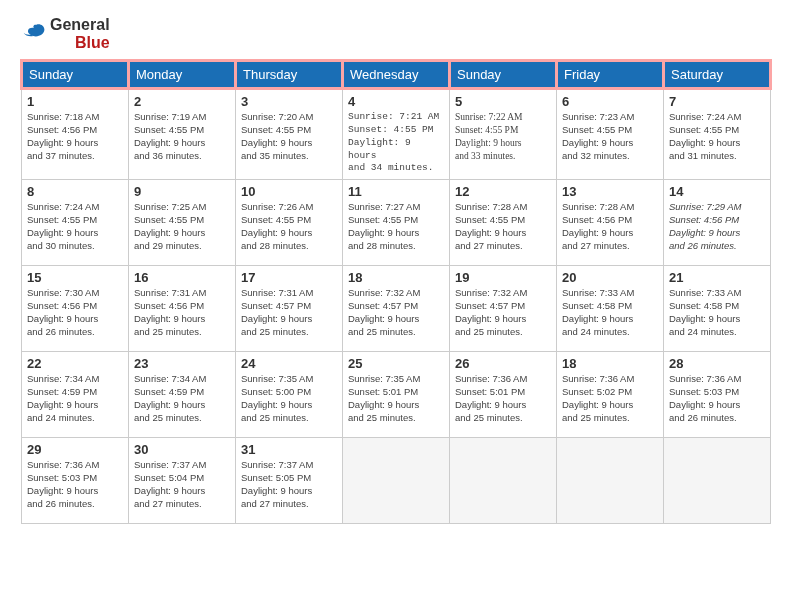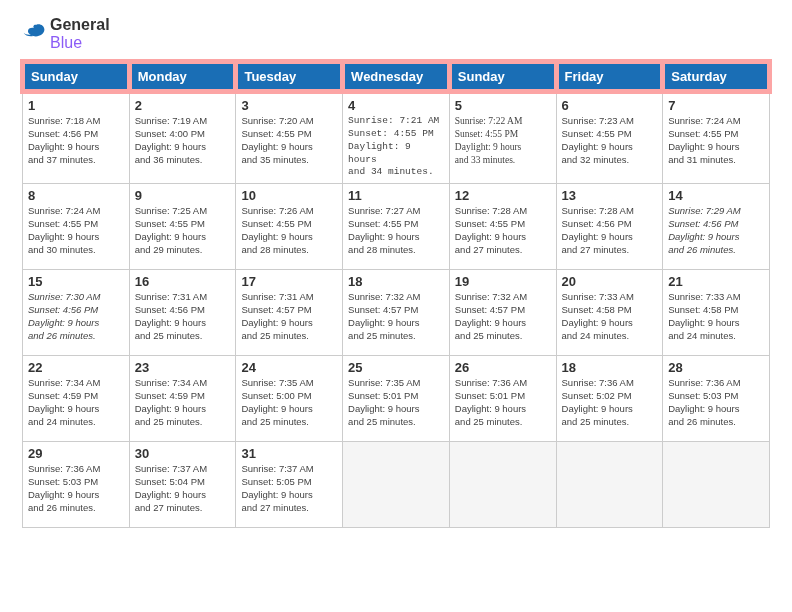--- a/index.html
+++ b/index.html
@@ -46,22 +46,22 @@
       width: 100%;
       border-collapse: collapse;
       table-layout: fixed;
     }
     .calendar th {
       background: #1a6eb5;
       color: #fff;
       text-align: left;
       padding: 5px 6px;
       font-size: 13px;
-      font-weight: bold;
-      border: 5px solid #fca5a5;
+      font-weight: normal;
+      border: 3px solid #fca5a5;
     }
     .calendar td {
       border: 1px solid #ccc;
       vertical-align: top;
       padding: 4px 5px;
       font-size: 10px;
       color: #333;
       height: 86px;
       background: #fff;
     }
@@ -87,51 +87,51 @@
   <div class="header">
     <div class="logo">
       <div>
         <svg class="logo-bird" viewBox="0 0 30 22" xmlns="http://www.w3.org/2000/svg">
           <path d="M18 2 C22 0 28 3 28 8 C28 14 20 18 14 16 C10 15 6 12 8 8 C9 6 12 5 15 6 C13 4 15 1 18 2Z" fill="#1a6eb5"></path>
           <path d="M14 16 C10 17 4 16 2 12 C4 14 8 15 12 14Z" fill="#1a6eb5"></path>
         </svg>
       </div>
       <div style="margin-left:4px;">
         <div style="font-size:16px;font-weight:bold;color:#333;line-height:1.1;">General</div>
-        <div style="font-size:16px;font-weight:normal;color:#8b5cf6;line-height:1.1;">Blue</div>
+        <div style="font-size:16px;font-weight:bold;color:#b91c1c;line-height:1.1;text-align:right;">Blue</div>
       </div>
     </div>
   </div>
 
   <table class="calendar">
     <thead>
       <tr>
 
       <th>Sunday</th>
           <th>Monday</th>
-          <th>Tuesday</th>
+          <th>Thursday</th>
           <th>Wednesday</th>
           <th>Sunday</th>
           <th>Friday</th>
           <th>Saturday</th>
         </tr>
     </thead>
     <tbody id="calendar-body">
     <tr>
           <td>
             <div class="day-num">1</div>
             <div class="day-info" style="white-space: pre-line;">Sunrise: 7:18 AM
 Sunset: 4:56 PM
 Daylight: 9 hours
 and 37 minutes.</div>
           </td>
           <td>
             <div class="day-num">2</div>
             <div class="day-info" style="white-space: pre-line;">Sunrise: 7:19 AM
-Sunset: 4:00 PM
+Sunset: 4:55 PM
 Daylight: 9 hours
 and 36 minutes.</div>
           </td>
           <td>
             <div class="day-num">3</div>
             <div class="day-info" style="white-space: pre-line;">Sunrise: 7:20 AM
 Sunset: 4:55 PM
 Daylight: 9 hours
 and 35 minutes.</div>
           </td>
@@ -211,21 +211,21 @@
             <div class="day-num">14</div>
             <div class="day-info" style="white-space: pre-line; font-style: italic;">Sunrise: 7:29 AM
 Sunset: 4:56 PM
 Daylight: 9 hours
 and 26 minutes.</div>
           </td>
         </tr>
         <tr>
           <td>
             <div class="day-num">15</div>
-            <div class="day-info" style="white-space: pre-line; font-style: italic;">Sunrise: 7:30 AM
+            <div class="day-info" style="white-space: pre-line;">Sunrise: 7:30 AM
 Sunset: 4:56 PM
 Daylight: 9 hours
 and 26 minutes.</div>
           </td>
           <td>
             <div class="day-num">16</div>
             <div class="day-info" style="white-space: pre-line;">Sunrise: 7:31 AM
 Sunset: 4:56 PM
 Daylight: 9 hours
 and 25 minutes.</div>

